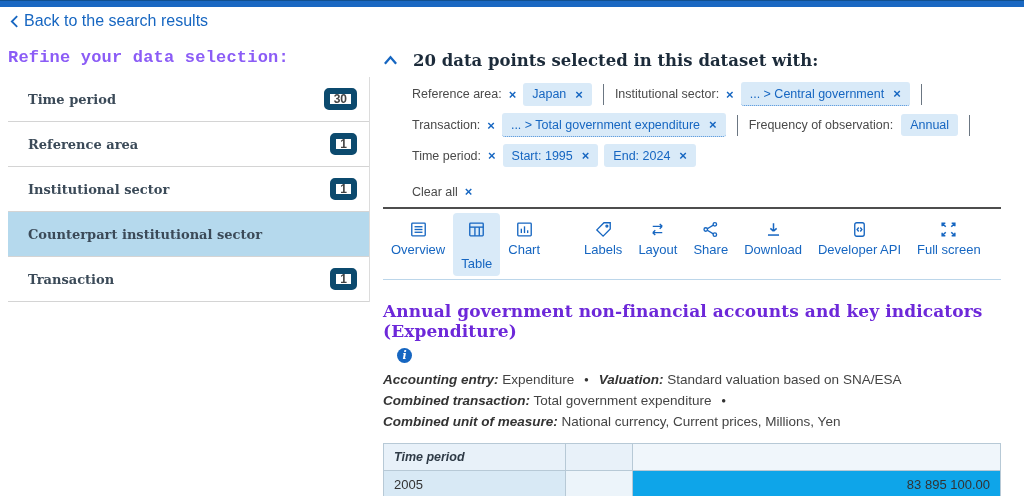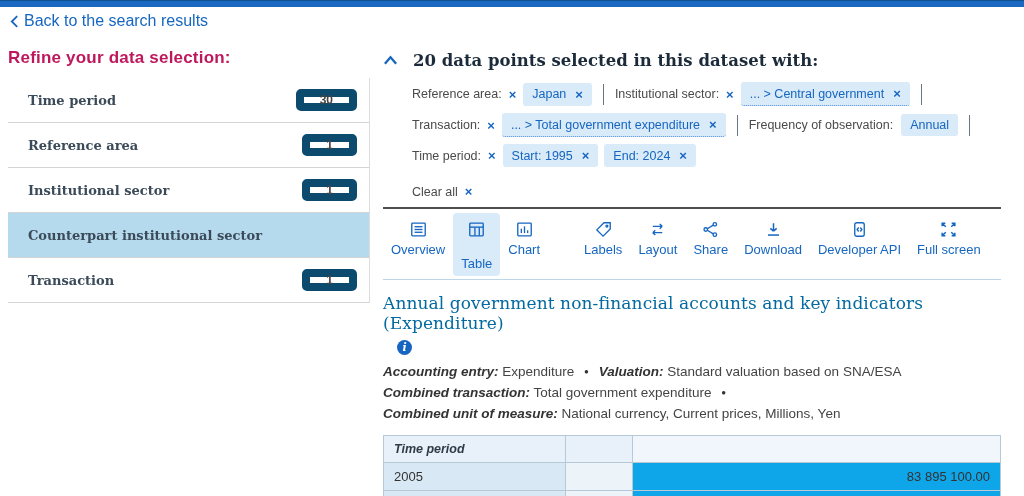--- a/index.html
+++ b/index.html
@@ -8,30 +8,30 @@
 
   .topbar { position:absolute; left:0; top:0; width:1024px; height:7px;
             background:#1a68c2; border-top:1px solid #11508f; }
 
   .backlink { position:absolute; left:10px; top:12px; display:flex; align-items:center;
               gap:5px; color:#1666c1; font-size:16px; cursor:pointer; }
   .backlink svg { display:block; }
 
   
   .sidebar { position:absolute; left:8px; top:48px; width:362px; }
-  .sidebar h2 { font-family:Liberation Sans, sans-serif; font-size:17px; font-weight:600;
-                color:#be185d; letter-spacing:.2px; }
+  .sidebar h2 { font-family:Liberation Mono, monospace; font-size:17px; font-weight:600;
+                color:#8b5cf6; letter-spacing:.2px; }
   .dim-list { margin-top:10px; border-right:1px solid #dcdcdc; }
   .dim-row { height:45px; display:flex; align-items:center; padding:0 12px 0 20px;
              border-bottom:1px solid #d4d4d4; cursor:pointer; background:#fff; }
   .dim-row.selected { background:#b5d9ed; }
   .dim-label { font-family:"DejaVu Serif", serif; font-weight:bold; font-size:13px;
                color:#3b4a58; }
-  .badge { margin-left:auto; min-width:24px; height:22px; padding:0 16px;
-           border:8px solid #0c4a6e; border-radius:5px; background:#fff;
+  .badge { margin-left:auto; min-width:24px; height:22px; padding:0 4px;
+           border:6px solid #0c4a6e; border-radius:5px; background:#fff;
            display:flex; align-items:center; justify-content:center;
            font-size:12px; font-weight:bold; color:#444; }
 
   
   .main { position:absolute; left:383px; top:48px; width:618px; }
 
   .sel-head { display:flex; align-items:flex-end; }
   .sel-caret { margin-top:4px; cursor:pointer; }
   .sel-title { margin-left:15px; font-family:"DejaVu Serif", serif; font-size:16.5px;
                font-weight:600; color:#1c2b3a; }
@@ -55,22 +55,22 @@
 
   .toolbar { display:flex; align-items:stretch; margin-top:4px; }
   .tb-item { display:flex; flex-direction:column; align-items:center; gap:3px;
              padding:7px 8px 5px; border-radius:4px; cursor:pointer; }
   .tb-item.active { background:#d9eaf8;gap:17px; }
   .tb-item .lbl { font-size:13px; color:#1666c1; }
   .tb-item svg { display:block; }
   .tb-gap { margin-left:28px; }
   .toolbar-divider { height:1px; background:#bcd6ea; width:618px; margin-top:3px; }
 
-  .ds-title { margin-top:13px; font-family:"DejaVu Serif", serif; font-size:17px;
-              font-weight:400; color:#0369a1; letter-spacing:.1px; }
+  .ds-title { margin-top:21px; font-family:"DejaVu Serif", serif; font-size:17px;
+              font-weight:700; color:#6d28d9; letter-spacing:.1px; }
   .info-ic { margin:7px 0 7px 14px; width:15px; height:15px; border-radius:50%;
              background:#1666c1; color:#fff; display:flex; align-items:center;
              justify-content:center; font-family:"DejaVu Serif", serif;
              font-style:italic; font-weight:bold; font-size:11px; cursor:pointer; }
 
   .meta { font-size:13.5px; color:#444; line-height:1.55; }
   .meta b { font-style:italic; color:#333; }
   .bullet { font-size:8px; vertical-align:2px; margin:0 6px; color:#333; }
 
   table.data { margin-top:10px; border-collapse:collapse; width:618px;

